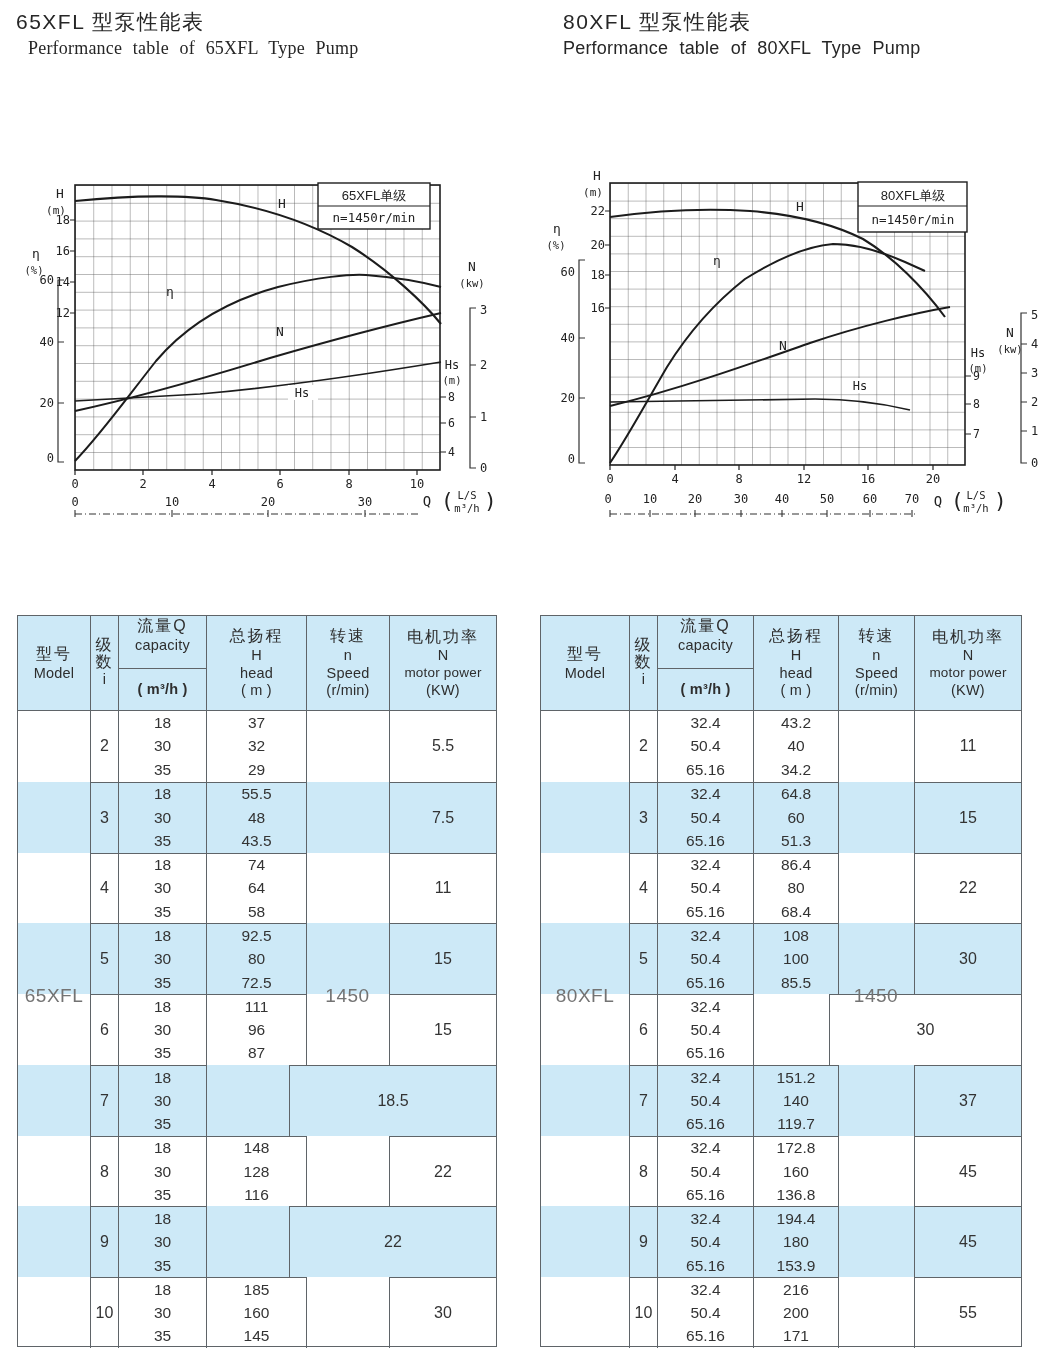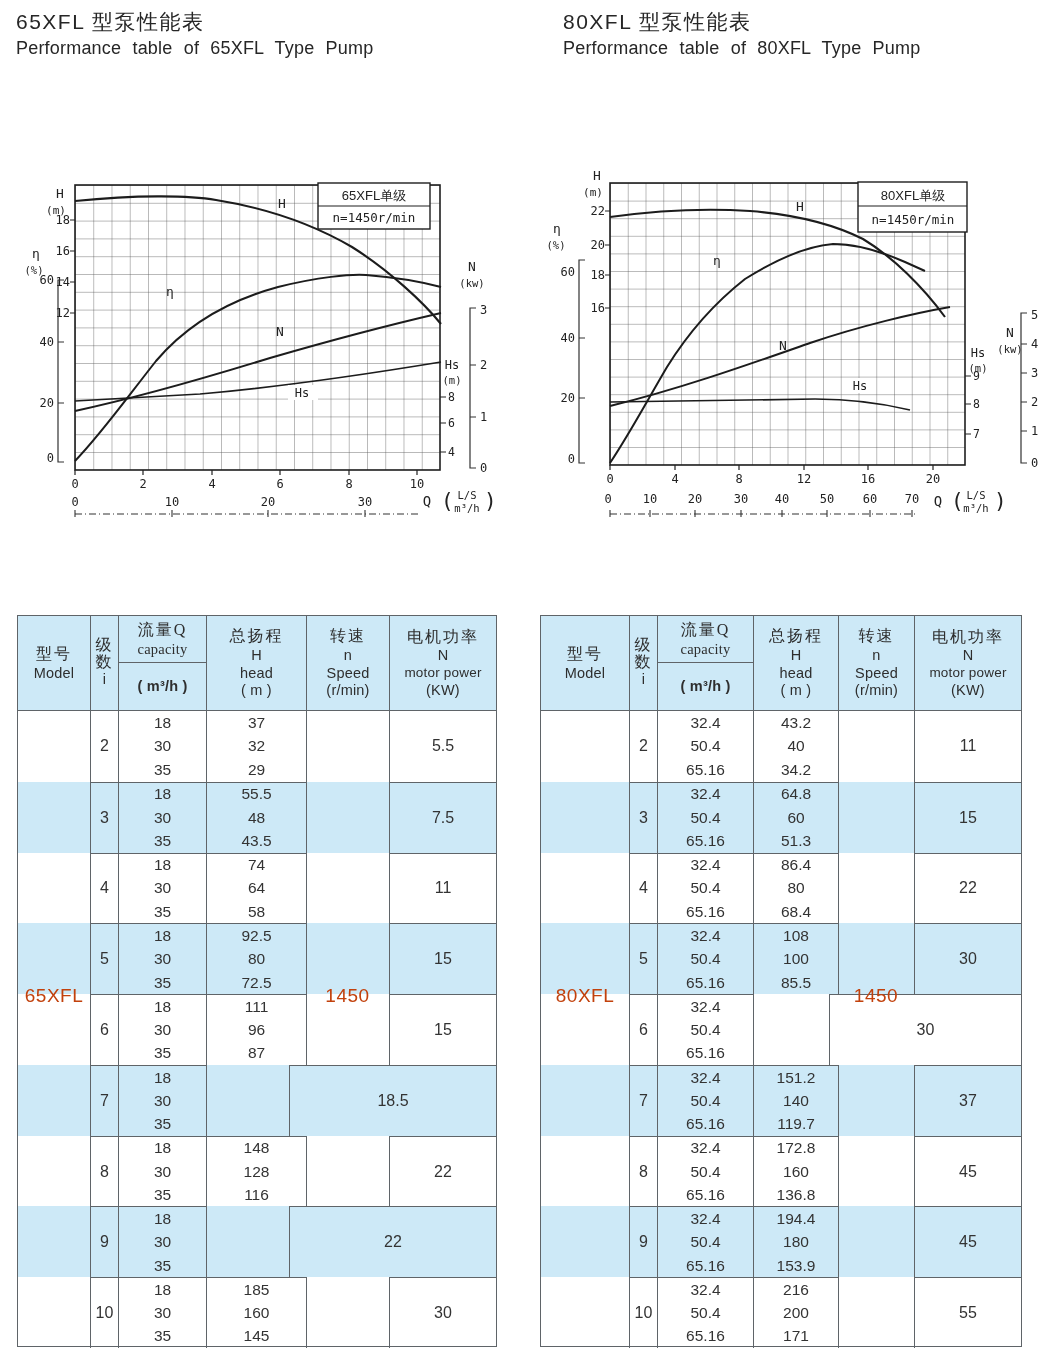--- a/index.html
+++ b/index.html
@@ -13,49 +13,49 @@
   
   .ptable{position:absolute;box-sizing:border-box;border:1.5px solid #5f6468;background:#fff;height:732px;}
   .thead{display:flex;height:95px;background:#cde9f7;box-sizing:border-box;border-bottom:1px solid #5f6468;}
   .hc{box-sizing:border-box;display:flex;flex-direction:column;align-items:center;justify-content:center;text-align:center;}
   .hc + .hc{border-left:1px solid #5f6468;}
   .hz{font-size:16px;line-height:1.3;letter-spacing:2px;}
   .hz.sm{line-height:1.05;}
   .he{font-size:14.5px;line-height:1.22;letter-spacing:.2px;}
   .he.small{font-size:13.5px;}
   .split{padding:0;justify-content:flex-start;}
-  .split .top{height:47px;width:100%;box-sizing:border-box;border-bottom:1px solid #5f6468;
-              display:flex;flex-direction:column;align-items:center;justify-content:center;font-family:Liberation Serif, serif;}
+  .split .top{height:53px;width:100%;box-sizing:border-box;border-bottom:1px solid #5f6468;
+              display:flex;flex-direction:column;align-items:center;}
   .split .bot{flex:1;width:100%;display:flex;align-items:center;justify-content:center;font-weight:bold;}
   .tbody{display:flex;flex-direction:column;height:637px;}
   .tgroup{flex:1;display:flex;}
   .tgroup.alt{background:#cde9f7;}
   .tc{box-sizing:border-box;}
   .tc + .tc{border-left:1px solid #5f6468;}
   .tgroup + .tgroup .bt{border-top:1px solid #5f6468;}
   .mid{display:flex;align-items:center;justify-content:center;font-size:16px;color:#333;}
   .stack{display:flex;flex-direction:column;}
   .stack > div{flex:1;display:flex;align-items:center;justify-content:center;font-size:15.5px;color:#333;}
-  .mlabel,.slabel{position:absolute;text-align:center;font-size:19px;color:#c2410c;letter-spacing:.5px;}
+  .mlabel,.slabel{position:absolute;text-align:center;font-size:19px;color:#737373;letter-spacing:.5px;}
   
   .t0 .c-model{width:72px;} .t0 .c-i{width:28px;} .t0 .c-q{width:88px;}
   .t0 .c-h{width:100px;} .t0 .c-n{width:83px;} .t0 .c-kw{flex:1;}
   .t0 .mlabel{left:0;width:72px;top:369px;} .t0 .slabel{left:288px;width:83px;top:369px;}
   
   .t1 .c-model{width:88px;} .t1 .c-i{width:28px;} .t1 .c-q{width:96px;}
   .t1 .c-h{width:85px;} .t1 .c-n{width:76px;} .t1 .c-kw{flex:1;}
   .t1 .mlabel{left:0;width:88px;top:369px;} .t1 .slabel{left:297px;width:76px;top:369px;}
 </style>
 </head>
 <body>
 
 <div class="page">
 
   <div class="zh-title" style="left:16px;top:8px;">65XFL 型泵性能表</div>
-  <div class="en-title" style="left:16px;top:38px;">Performance table of 65XFL Type Pump</div>
+  <div class="en-title" style="left:28px;top:38px;font-family:Liberation Serif, serif;">Performance table of 65XFL Type Pump</div>
   <div class="zh-title" style="left:563px;top:8px;">80XFL 型泵性能表</div>
   <div class="en-title" style="left:563px;top:38px;">Performance table of 80XFL Type Pump</div>
 
   <svg class="chart-svg" style="left:20px;top:165px;" width="490" height="365" viewBox="0 0 490 365">
     <defs>
       <pattern id="g0" x="55" y="20" width="18.25" height="17.8" patternUnits="userSpaceOnUse">
         <path d="M18.25 0H0V17.8" fill="none" stroke="#565656" stroke-width="0.8"></path>
       </pattern>
     </defs>
     <rect x="55" y="20" width="365" height="285" fill="#fff"></rect>

